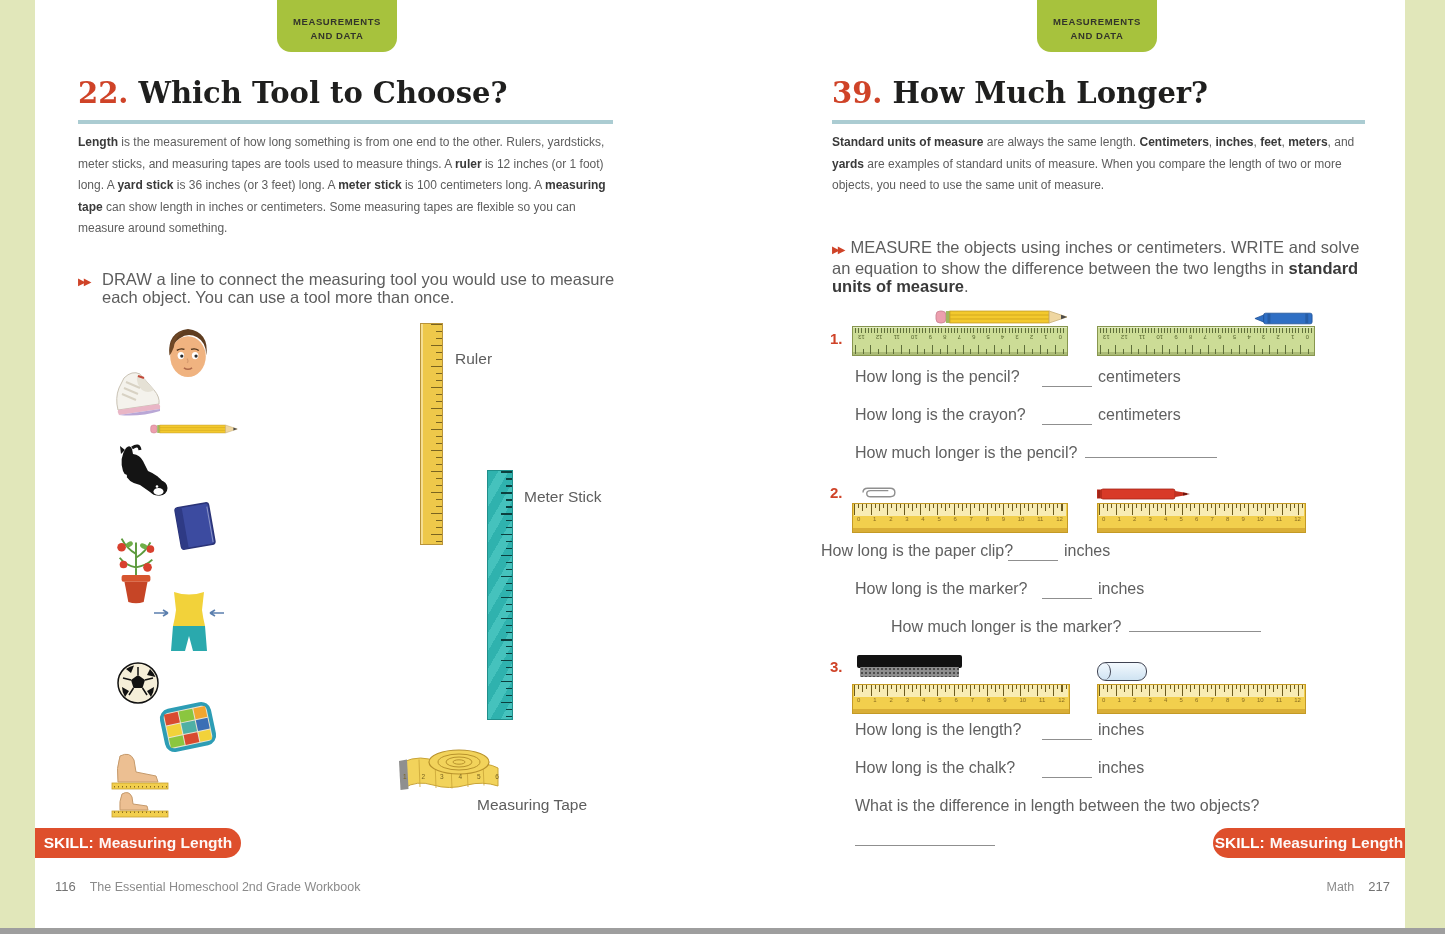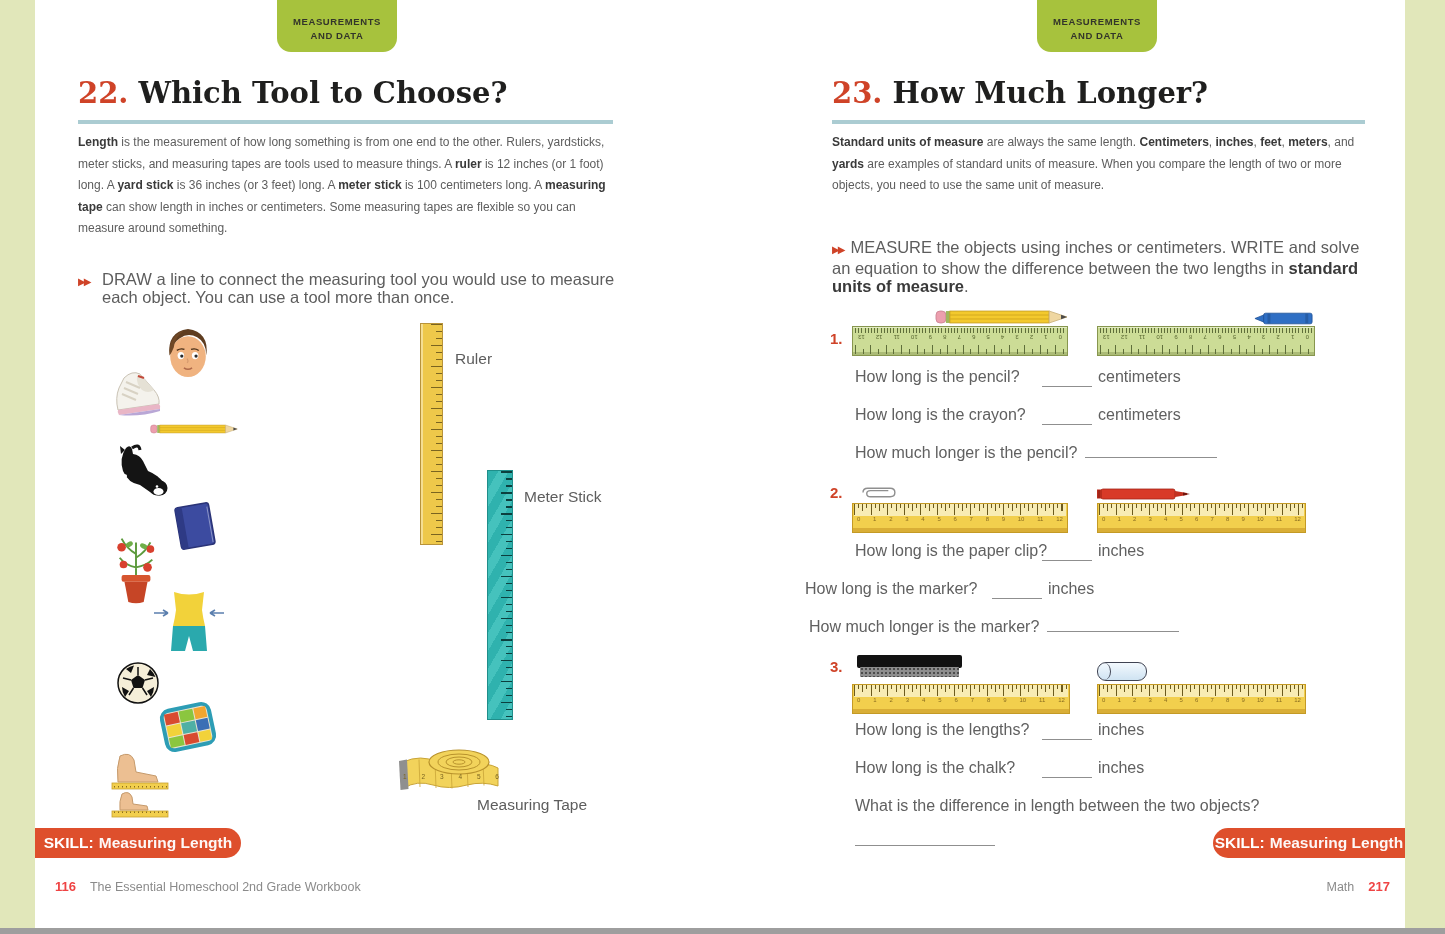--- a/index.html
+++ b/index.html
@@ -77,21 +77,21 @@
   .blank-line{position:absolute;width:140px;height:13px;border-bottom:1.5px solid #8f8f8f;}
 
   
   .badge{position:absolute;height:30px;background:#de4f2c;color:#fff;display:flex;
          align-items:center;justify-content:center;font-size:15.5px;white-space:nowrap;}
   .badge .lbl{font-weight:bold;margin-right:5px;}
   .badge .val{font-weight:bold;opacity:.96;}
   .badge.l{border-radius:0 16px 16px 0;}
   .badge.r{border-radius:16px 0 0 16px;}
   .footer{position:absolute;font-size:12.5px;color:#8b8b8b;white-space:nowrap;}
-  .footer .pg{font-weight:bold;color:#ef4444;font-size:13px;}
+  .footer .pg{font-weight:normal;color:#737373;font-size:13px;}
   .footer.lft .pg{margin-right:14px;}
   .footer.rgt .pg{margin-left:14px;}
 
   
   .ill{position:absolute;}
   .eraser-top{position:absolute;left:0;right:0;top:0;height:13px;background:#121212;border-radius:2px;}
   .eraser-bot{position:absolute;left:3px;right:3px;top:12px;height:10px;background:#8e8e8e;
      background-image:radial-gradient(#4c4c4c 1px,transparent 1.2px);background-size:4px 4px;border-radius:1px;}
   .chalk{position:absolute;background:linear-gradient(180deg,#f3f9fe,#cfe3f2);
      border:1.5px solid #3f4352;border-radius:9px;box-sizing:border-box;}
@@ -268,21 +268,21 @@
 
   <div class="badge l" style="left:35px;top:828px;width:206px">
     <span class="lbl">SKILL:</span>
     <span class="val">Measuring Length</span>
   </div>
   <div class="footer lft" style="left:55px;top:879px">
     <span class="pg">116</span><span>The Essential Homeschool 2nd Grade Workbook</span>
   </div>
 
   <div class="title" style="left:832px;top:76px">
-    <span class="num">23.</span><span>How Much Longer?</span>
+    <span class="num">39.</span><span>How Much Longer?</span>
   </div>
   <div class="underline" style="left:832px;top:120px;width:533px"></div>
 
   <p class="intro" style="left:832px;top:132px;margin:0"><span class="b">Standard units of measure</span><span> are always the same length. </span><span class="b">Centimeters</span><span>, </span><span class="b">inches</span><span>, </span><span class="b">feet</span><span>, </span><span class="b">meters</span><span>, and </span><span class="b">yards</span><span> are examples of standard units of measure. When you compare the length of two or more objects, you need to use the same unit of measure.</span></p>
 
   <div class="direction" style="left:832px;top:238px">
     <span class="arrow inline">▶▶</span><span>MEASURE the objects using inches or centimeters. WRITE and solve an equation to show the difference between the two lengths in </span><span class="b">standard units of measure</span><span>.</span>
   </div>
 
   <div class="pnum" style="left:830px;top:330px">1.</div>
@@ -391,31 +391,31 @@
         <span>6</span>
         <span>7</span>
         <span>8</span>
         <span>9</span>
         <span>10</span>
         <span>11</span>
         <span>12</span>
       </div>
     </div>
 
-  <div class="qrow" style="left:855px;top:542px">
+  <div class="qrow" style="left:821px;top:542px">
     <span>How long is the paper clip?</span>
     <span class="blank"></span>
     <span class="unit">inches</span>
   </div>
-  <div class="qrow" style="left:805px;top:580px">
+  <div class="qrow" style="left:855px;top:580px">
     <span>How long is the marker?</span>
     <span class="blank"></span>
     <span class="unit">inches</span>
   </div>
-  <div class="qrow" style="left:809px;top:618px">
+  <div class="qrow" style="left:891px;top:618px">
     <span>How much longer is the marker?</span><span class="blank-inline"></span>
   </div>
 
   <div class="pnum" style="left:830px;top:658px">3.</div>
   <div class="ill" style="left:857px;top:655px;width:105px;height:24px">
     <div class="eraser-top"></div>
     <div class="eraser-bot"></div>
   </div>
   <div class="ruler-in" style="left:852px;top:684px;width:218px;height:30px">
       <div class="nums">
@@ -447,21 +447,21 @@
         <span>7</span>
         <span>8</span>
         <span>9</span>
         <span>10</span>
         <span>11</span>
         <span>12</span>
       </div>
     </div>
 
   <div class="qrow" style="left:855px;top:721px">
-    <span>How long is the lengths?</span>
+    <span>How long is the length?</span>
     <span class="blank"></span>
     <span class="unit">inches</span>
   </div>
   <div class="qrow" style="left:855px;top:759px">
     <span>How long is the chalk?</span>
     <span class="blank"></span>
     <span class="unit">inches</span>
   </div>
   <div class="qrow" style="left:855px;top:797px">
     <span>What is the difference in length between the two objects?</span>

